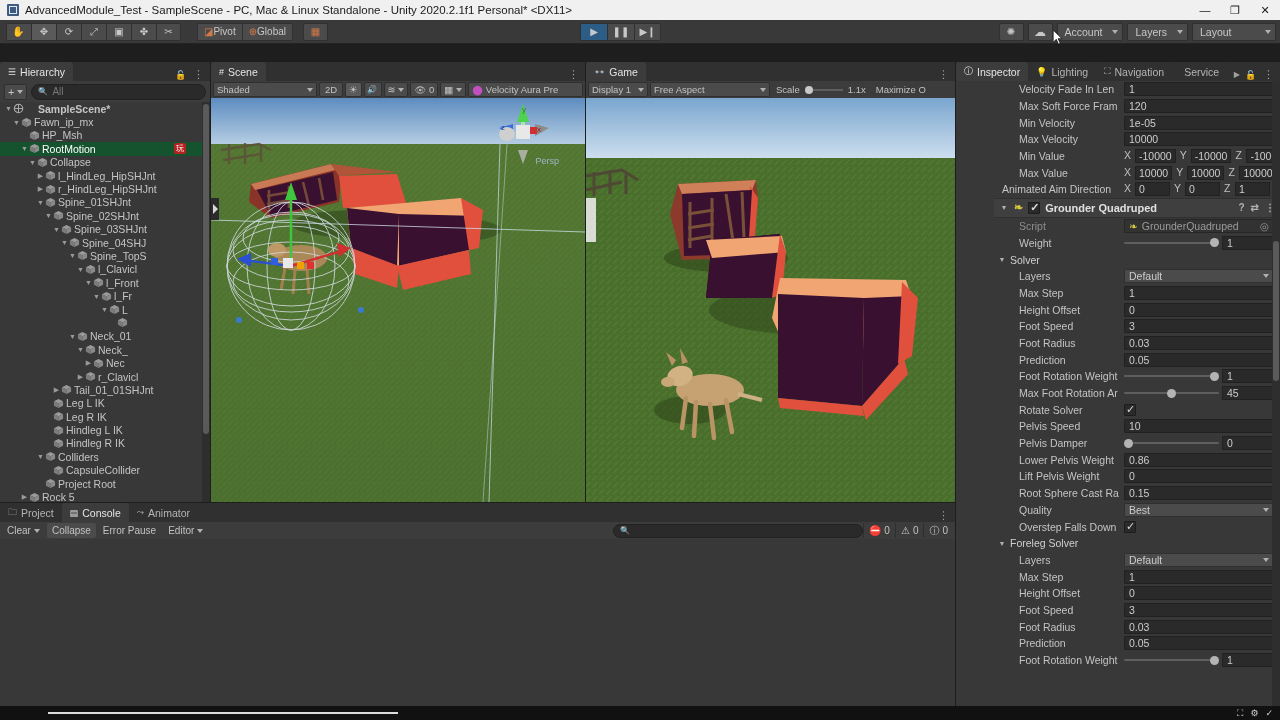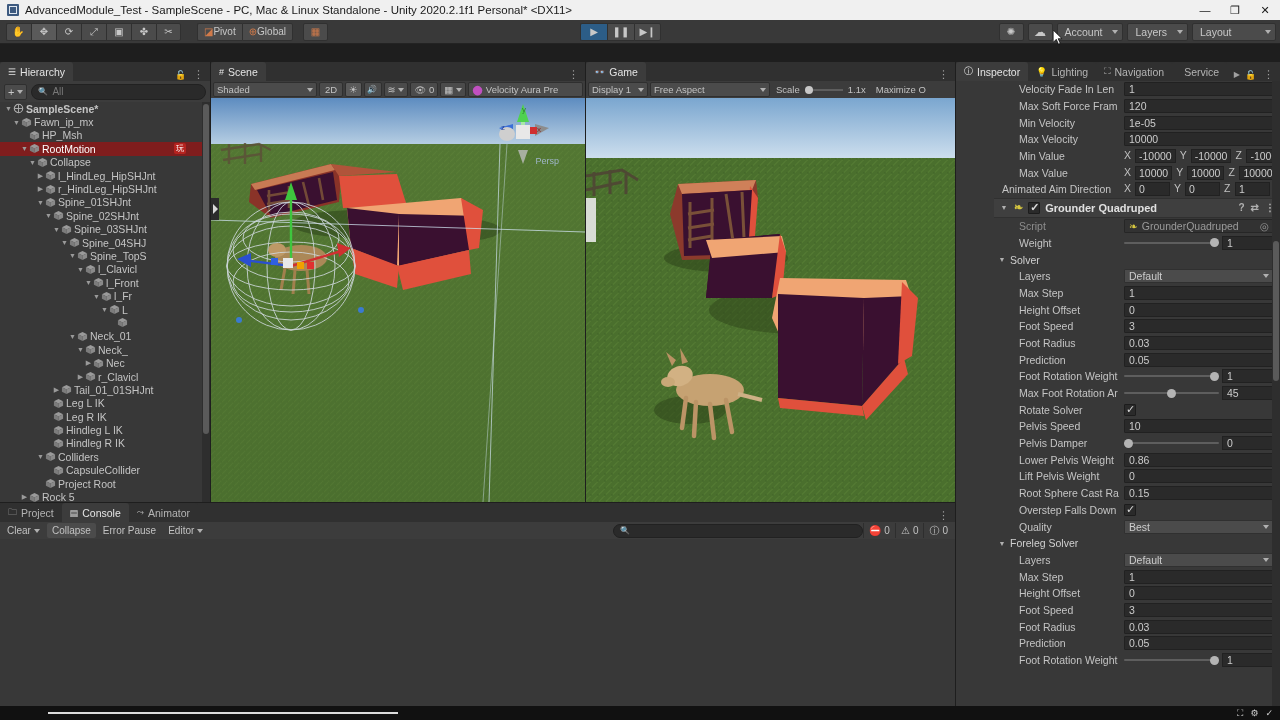--- a/index.html
+++ b/index.html
@@ -52,21 +52,21 @@
 
   
   #hierarchy { left:0; top:0; width:210px; height:440px; background:#383838; }
   .h-toolbar { height:21px; background:#3c3c3c; display:flex; align-items:center; padding:0 4px; gap:4px; }
   .plusbtn { height:16px; padding:0 3px; background:#4b4b4b; border:1px solid #2f2f2f; border-radius:2px; display:flex;
              align-items:center; gap:3px; color:#c8c8c8; font-size:11px;}
   .searchbox { flex:1; height:16px; background:#2a2a2a; border:1px solid #212121; border-radius:8px; display:flex;
                align-items:center; padding:0 6px; gap:4px; color:#787878; font-size:10px;}
   .h-tree { position:absolute; top:40px; left:0; right:0; bottom:0; overflow:hidden; background:#383838;}
   .hrow { height:13.4px; display:flex; align-items:center; font-size:10.5px; color:#c4c4c4; white-space:nowrap; position:relative;}
-  .hrow.sel { background:#7f1d1d; }
+  .hrow.sel { background:#14532d; }
   .arrow { width:9px; text-align:center; color:#9a9a9a; font-size:7px; flex:none;}
   .cube { width:11px; height:11px; margin-right:2px; flex:none; position:relative; }
   .cube svg{display:block;}
   .hscroll { position:absolute; right:0; top:40px; width:8px; bottom:0; background:#2e2e2e; }
   .hthumb { position:absolute; left:1px; width:6px; top:2px; height:330px; background:#5a5a5a; border-radius:3px;}
   .badge { position:absolute; background:#b5231f; color:#fff; font-size:8px; padding:0 2px; border-radius:2px;
            height:11px; line-height:11px;}
 
   
   #sceneview { left:211px; top:0; width:374px; height:440px; background:#3c3c3c;}
@@ -223,21 +223,21 @@
       <div class="h-tree" id="htree">
           <div class="hrow">
             <div style="width: 4px; flex: 0 0 auto;"></div>
             <div class="arrow">▼</div>
             <div class="cube">
               <svg width="11" height="11" viewBox="0 0 12 12">
                 <circle cx="6" cy="6" r="4.6" fill="none" stroke="#b0b0b0" stroke-width="1.2"></circle>
                 <path d="M1.6 6 H10.4 M6 1.6 V10.4" stroke="#b0b0b0" stroke-width="1"></path>
               </svg>
             </div>
-            <span style="font-weight: bold;">SampleScene*</span>
+            <span style="font-weight: bold; margin-left: 12px;">SampleScene*</span>
           </div>
           <div class="hrow">
             <div style="width: 12px; flex: 0 0 auto;"></div>
             <div class="arrow">▼</div>
             <div class="cube">
               <svg width="11" height="11" viewBox="0 0 12 12">
                 <polygon points="6,1 11,3.5 6,6 1,3.5" fill="#9a9a9a"></polygon>
                 <polygon points="1,3.5 6,6 6,11 1,8.5" fill="#7c7c7c"></polygon>
                 <polygon points="11,3.5 6,6 6,11 11,8.5" fill="#8a8a8a"></polygon>
               </svg>
@@ -1080,30 +1080,30 @@
               <span>0</span>
             </div>
           </div>
           <div class="prow">
             <div class="plabel ind">Root Sphere Cast Ra</div>
             <div class="pfield">
               <span>0.15</span>
             </div>
           </div>
           <div class="prow">
-            <div class="plabel ind">Overstep Falls Down</div>
-            <div class="chkcell">
-              <div class="cbx checked"></div>
-            </div>
-          </div>
-          <div class="prow">
             <div class="plabel ind">Quality</div>
             <div class="pfield dd">
               <span>Best</span>
               <span class="caret"></span>
+            </div>
+          </div>
+          <div class="prow">
+            <div class="plabel ind">Overstep Falls Down</div>
+            <div class="chkcell">
+              <div class="cbx checked"></div>
             </div>
           </div>
           <div class="foldrow">
             <span class="fold-ar">▼</span>
             <span>Foreleg Solver</span>
           </div>
           <div class="prow">
             <div class="plabel ind">Layers</div>
             <div class="pfield dd">
               <span>Default</span>

